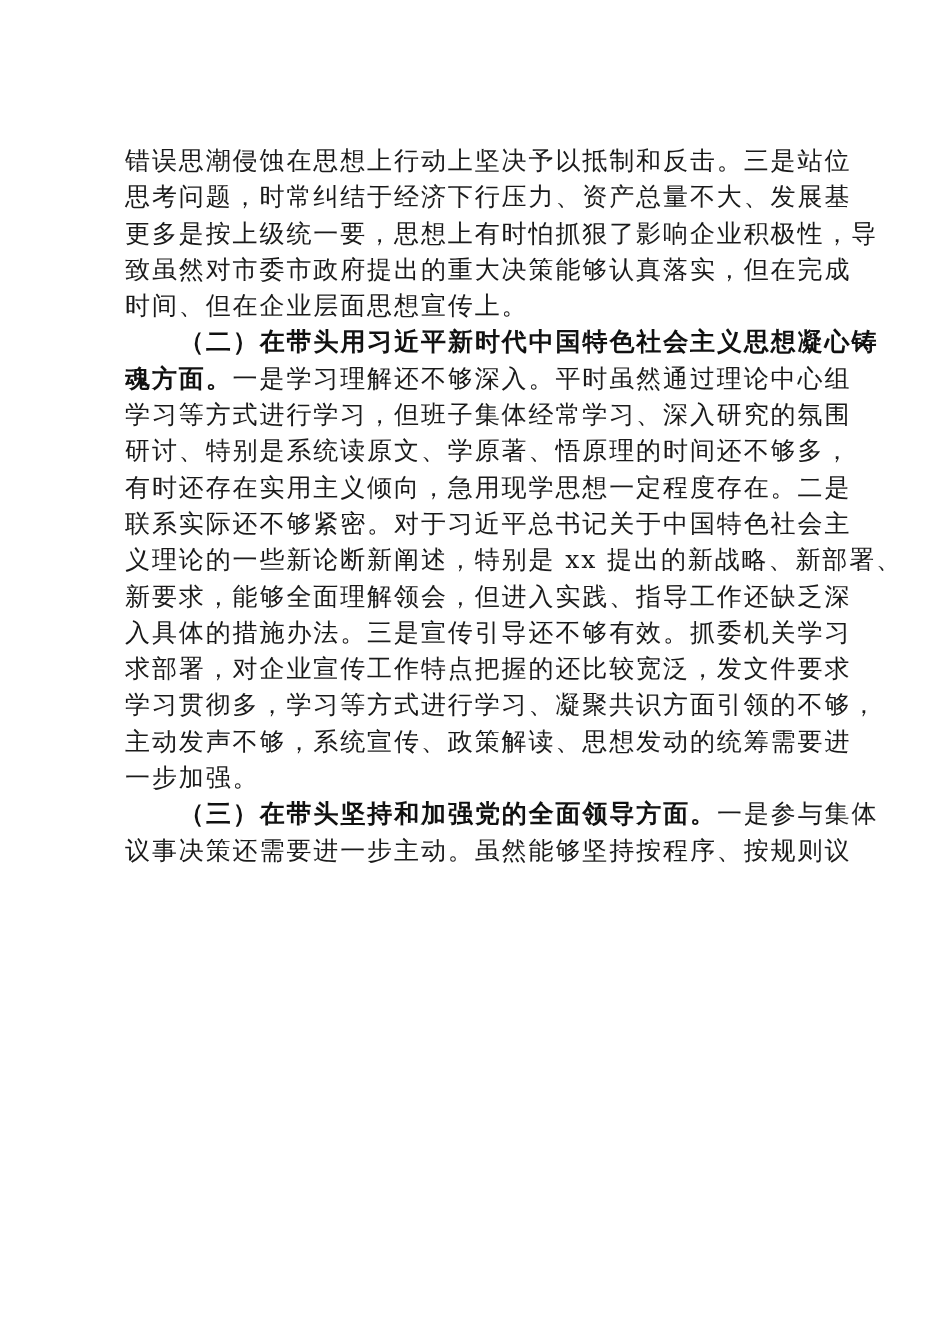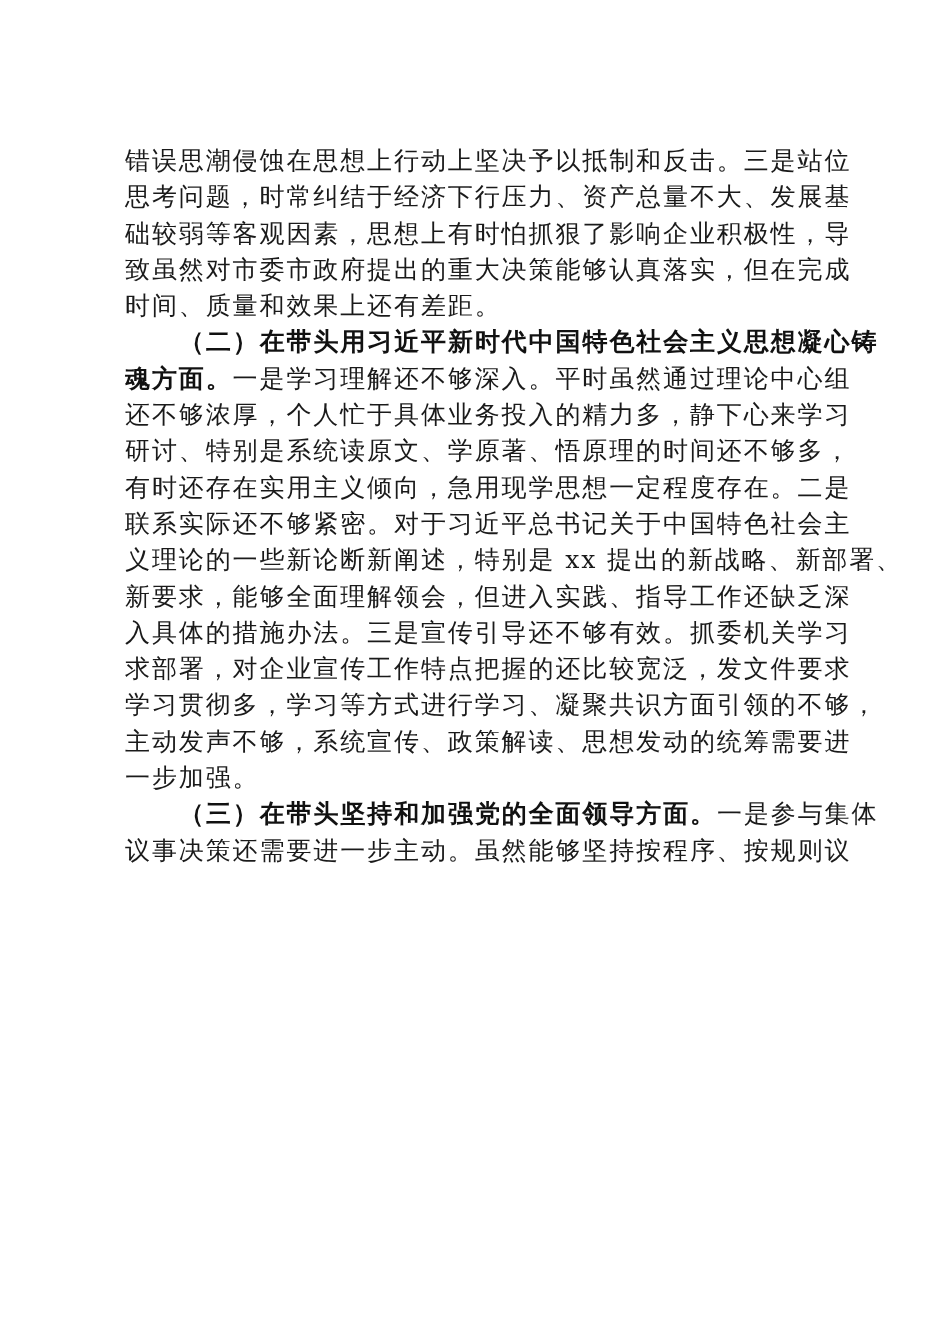--- a/index.html
+++ b/index.html
@@ -47,29 +47,29 @@
   </style>
 </head>
 <body>
 
 <div class="page">
   <div class="text-block">
 
     <div>
       <div class="line"><span>错误思潮侵蚀在思想上行动上坚决予以抵制和反击。三是站位</span></div>
       <div class="line"><span>思考问题，时常纠结于经济下行压力、资产总量不大、发展基</span></div>
-      <div class="line"><span>础较弱等客观因素，思想上有时怕抓狠了影响企业积极性，导</span></div>
+      <div class="line"><span>更多是按上级统一要，思想上有时怕抓狠了影响企业积极性，导</span></div>
       <div class="line"><span>致虽然对市委市政府提出的重大决策能够认真落实，但在完成</span></div>
-      <div class="line"><span>时间、质量和效果上还有差距。</span></div>
+      <div class="line"><span>时间、但在企业层面思想宣传上。</span></div>
     </div>
 
     <div>
       <div class="line indent"><span class="bold">（二）在带头用习近平新时代中国特色社会主义思想凝心铸</span><span></span></div>
       <div class="line"><span class="bold">魂方面。</span><span>一是学习理解还不够深入。平时虽然通过理论中心组</span></div>
-      <div class="line"><span>还不够浓厚，个人忙于具体业务投入的精力多，静下心来学习</span></div>
+      <div class="line"><span>学习等方式进行学习，但班子集体经常学习、深入研究的氛围</span></div>
       <div class="line"><span>研讨、特别是系统读原文、学原著、悟原理的时间还不够多，</span></div>
       <div class="line"><span>有时还存在实用主义倾向，急用现学思想一定程度存在。二是</span></div>
       <div class="line"><span>联系实际还不够紧密。对于习近平总书记关于中国特色社会主</span></div>
       <div class="line"><span>义理论的一些新论断新阐述，特别是 xx 提出的新战略、新部署、</span></div>
       <div class="line"><span>新要求，能够全面理解领会，但进入实践、指导工作还缺乏深</span></div>
       <div class="line"><span>入具体的措施办法。三是宣传引导还不够有效。抓委机关学习</span></div>
       <div class="line"><span>求部署，对企业宣传工作特点把握的还比较宽泛，发文件要求</span></div>
       <div class="line"><span>学习贯彻多，学习等方式进行学习、凝聚共识方面引领的不够，</span></div>
       <div class="line"><span>主动发声不够，系统宣传、政策解读、思想发动的统筹需要进</span></div>
       <div class="line"><span>一步加强。</span></div>

